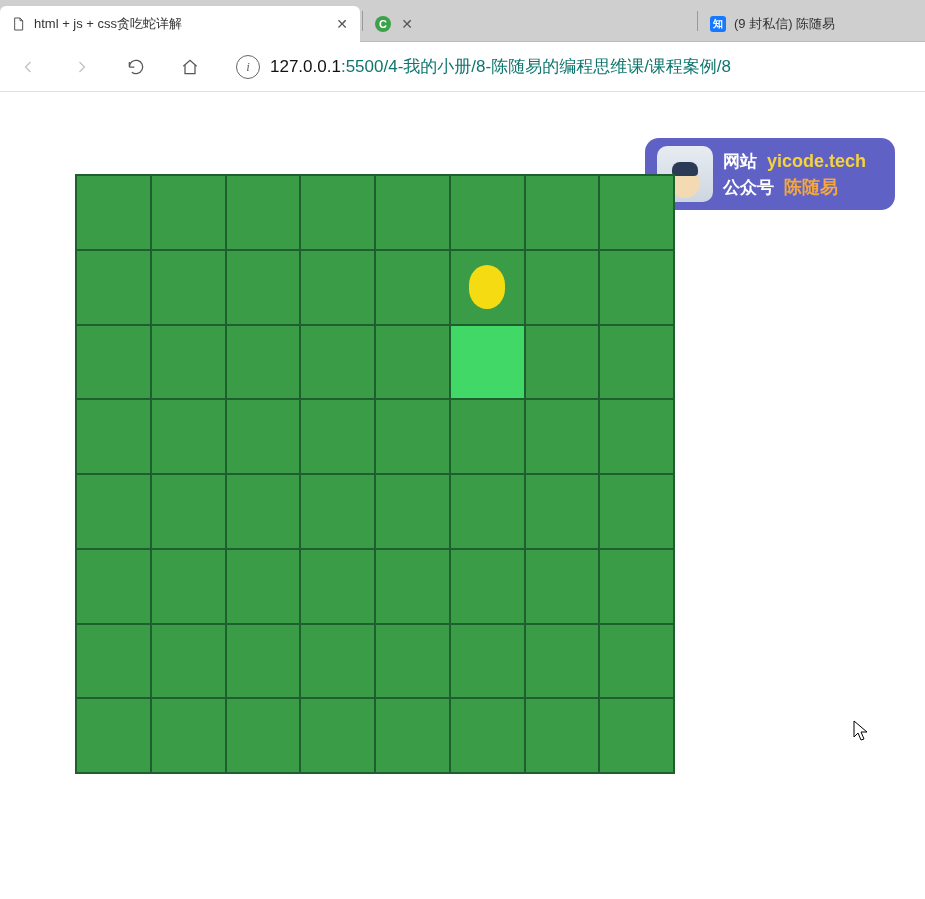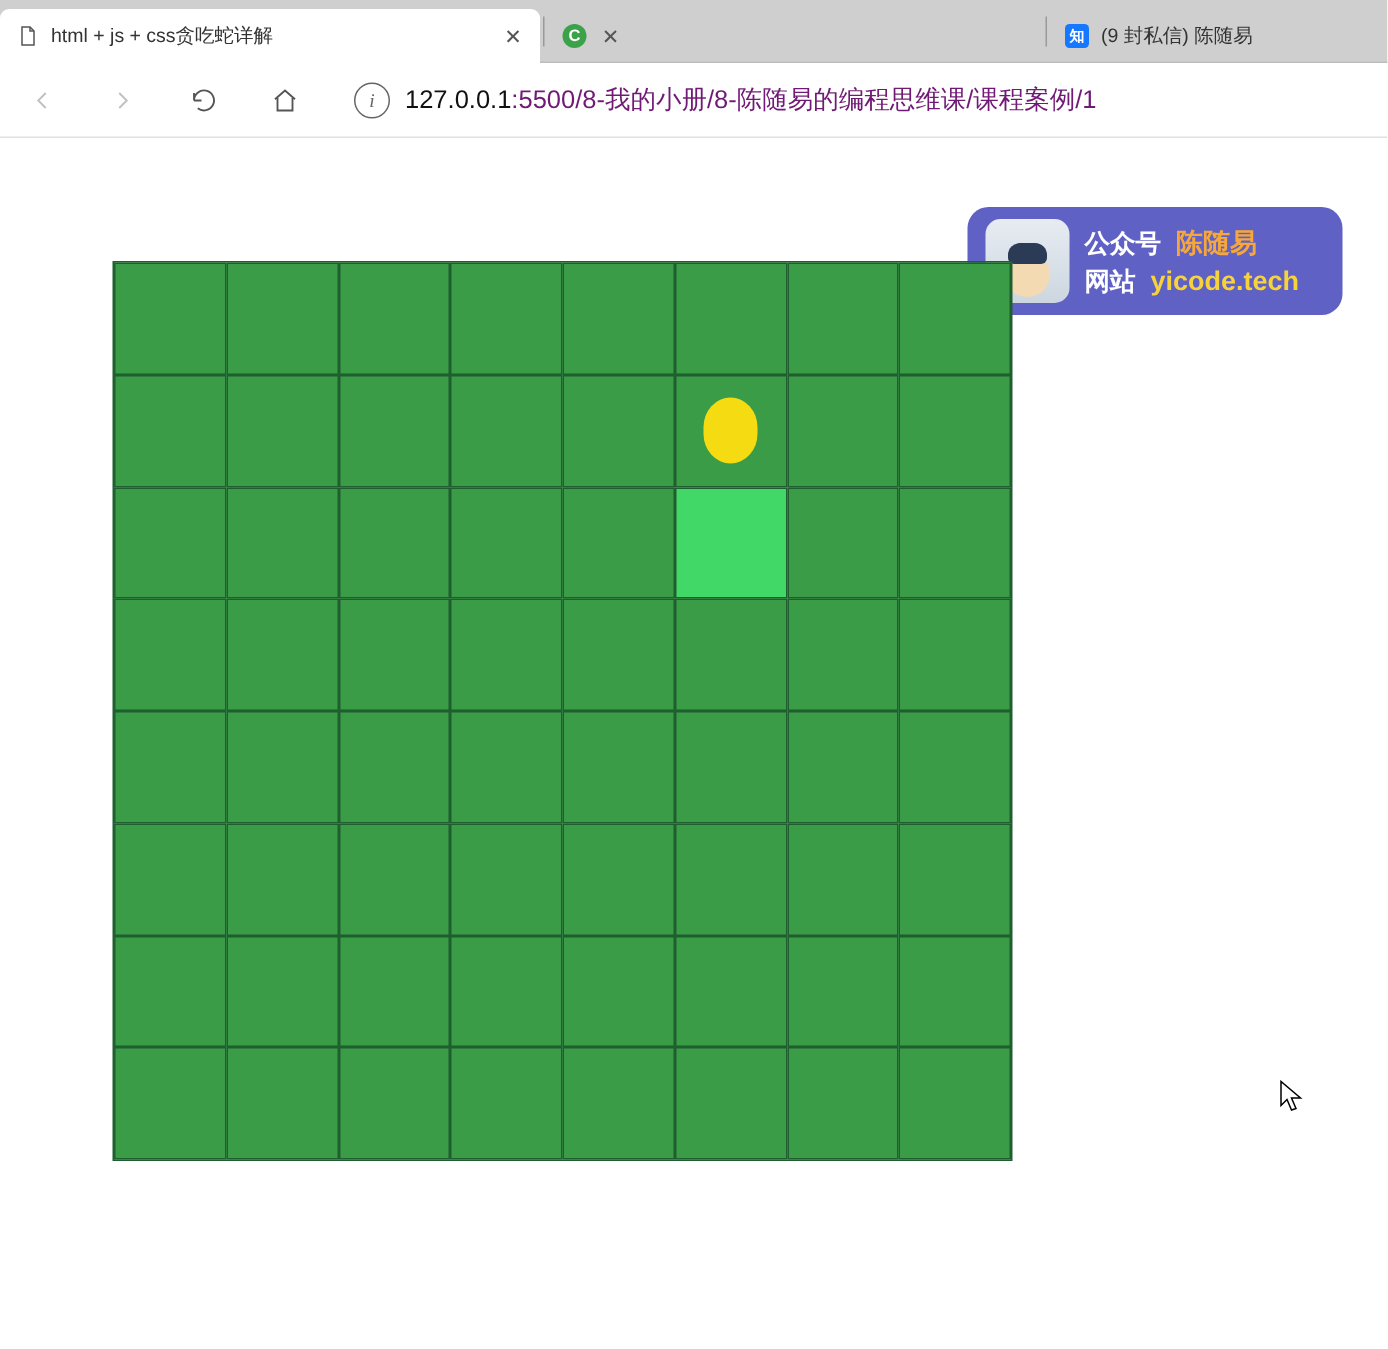--- a/index.html
+++ b/index.html
@@ -145,21 +145,21 @@
     .url {
       font-size: 17px;
       color: #333;
       white-space: nowrap;
       overflow: hidden;
     }
     .url .host {
       color: #111;
     }
     .url .path {
-      color: #701a75;
+      color: #0f766e;
     }
     
     .page {
       position: relative;
       width: 100%;
       height: calc(100% - 92px);
       background: #fff;
     }
     .game-board {
       position: absolute;
@@ -304,39 +304,39 @@
   </div>
   <div class="nav-btn">
     <svg viewBox="0 0 24 24">
         <path d="M4 11l8-7 8 7"></path>
         <path d="M6 10v10h12V10"></path>
       </svg>
   </div>
   <div class="address-area">
     <div class="site-info">i</div>
     <div class="url">
-      <span class="host">127.0.0.1</span><span class="path">:5500</span><span class="path">/8-我的小册/8-陈随易的编程思维课/课程案例/1</span>
+      <span class="host">127.0.0.1</span><span class="path">:5500</span><span class="path">/4-我的小册/8-陈随易的编程思维课/课程案例/8</span>
     </div>
   </div>
 </div>
 
 <div class="page">
 
   <div class="badge">
     <div class="avatar">
       <div class="head"></div>
     </div>
     <div class="texts">
       <div class="row">
+        <span class="lbl">网站</span>
+        <span class="val2">yicode.tech</span>
+      </div>
+      <div class="row">
         <span class="lbl">公众号</span>
         <span class="val1">陈随易</span>
-      </div>
-      <div class="row">
-        <span class="lbl">网站</span>
-        <span class="val2">yicode.tech</span>
       </div>
     </div>
   </div>
 
   <div class="game-board" id="board" style="grid-template-columns: repeat(8, 1fr); grid-template-rows: repeat(8, 1fr);">
       <div class="cell" style="background: rgb(59, 156, 71); border-color: rgb(30, 94, 47);"></div>
       <div class="cell" style="background: rgb(59, 156, 71); border-color: rgb(30, 94, 47);"></div>
       <div class="cell" style="background: rgb(59, 156, 71); border-color: rgb(30, 94, 47);"></div>
       <div class="cell" style="background: rgb(59, 156, 71); border-color: rgb(30, 94, 47);"></div>
       <div class="cell" style="background: rgb(59, 156, 71); border-color: rgb(30, 94, 47);"></div>

